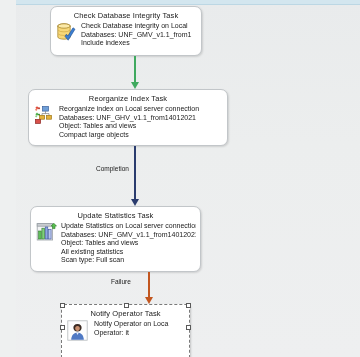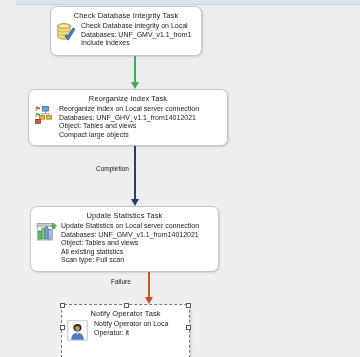--- a/index.html
+++ b/index.html
@@ -174,21 +174,21 @@
       </div>
     </div>
   </div>
 
   <div class="conn" style="left:118px; top:146px; height:60px; width:2px;">
     <div class="line" style="height:54px; background:#2a3c6e;"></div>
     <div class="head" style="top:53px; border-top:7px solid #2a3c6e;"></div>
   </div>
   <div class="conn-label" style="left:80px; top:165px;">Completion</div>
 
-  <div class="task" style="left:14px; top:206px; width:189px; height:66px;">
+  <div class="task" style="left:14px; top:206px; width:171px; height:66px;">
     <div class="task-title">Update Statistics Task</div>
     <div class="task-body">
       <div class="task-icon">
         <svg class="ico-svg" width="21" height="21" viewBox="0 0 21 21">
           <rect x="1.2" y="1.6" width="15.4" height="16.4" fill="#f3f4f5" stroke="#9aa0a6" stroke-width="0.8"></rect>
           <rect x="1.2" y="1.6" width="15.4" height="2.6" fill="#c8ccd0" stroke="#9aa0a6" stroke-width="0.8"></rect>
           <rect x="2.6" y="9.0" width="2.6" height="8.0" fill="#5fbf5a" stroke="#2f7a2c" stroke-width="0.6"></rect>
           <rect x="5.9" y="6.2" width="2.6" height="10.8" fill="#7fd07a" stroke="#2f7a2c" stroke-width="0.6"></rect>
           <rect x="9.2" y="5.0" width="2.6" height="12.0" fill="#8fa8e0" stroke="#3a52a0" stroke-width="0.6"></rect>
           <rect x="12.5" y="7.6" width="2.6" height="9.4" fill="#b9c7ec" stroke="#3a52a0" stroke-width="0.6"></rect>

